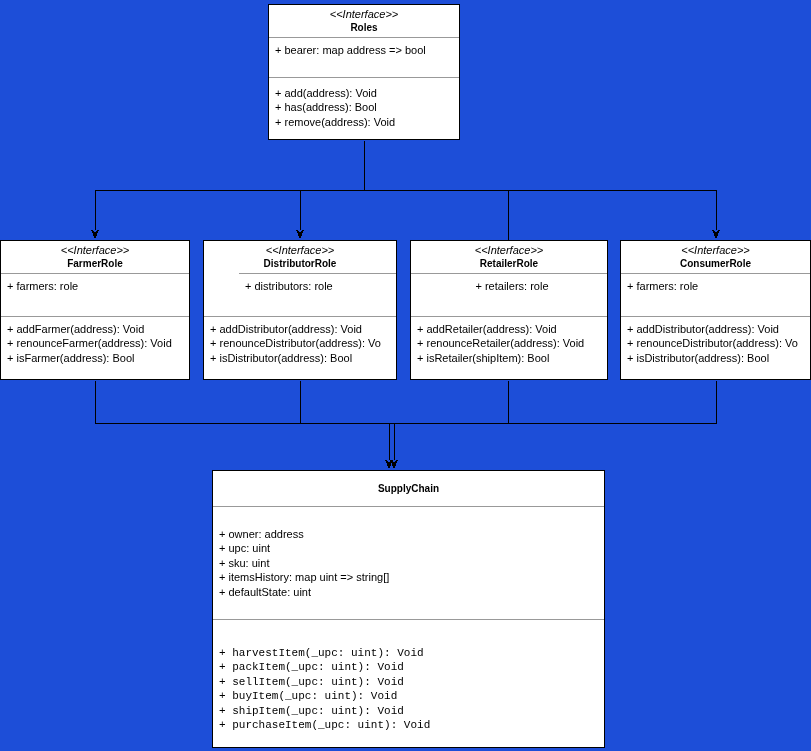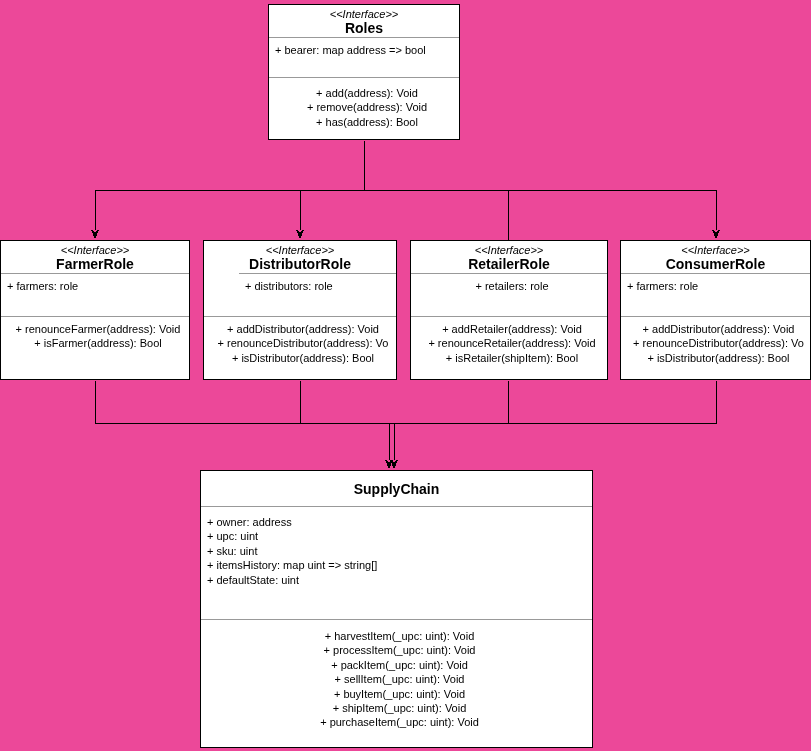--- a/index.html
+++ b/index.html
@@ -1,32 +1,32 @@
 <!DOCTYPE html>
 <html><head>
 <meta charset="utf-8">
 <style>
   html,body{margin:0;padding:0;background:#ffffff;}
   .canvas{
-    position:relative;width:811px;height:751px;background:#ec4899;
+    position:relative;width:811px;height:751px;background:#1d4ed8;
     font-family:"Liberation Sans", sans-serif;color:#000;overflow:hidden;
   }
   .connectors{position:absolute;left:0;top:0;width:811px;height:751px;}
   .uml-box{
     position:absolute;box-sizing:border-box;background:#ffffff;
     border:1px solid #000;display:flex;flex-direction:column;
   }
   .c-title{flex:0 0 auto;display:flex;flex-direction:column;align-items:center;justify-content:center;box-sizing:border-box;}
   .stereotype{font-style:italic;font-size:11px;line-height:13px;text-align:center;}
-  .cname{font-weight:bold;font-size:14px;line-height:14px;text-align:right;}
+  .cname{font-weight:bold;font-size:10px;line-height:14px;text-align:right;}
   .c-attrs,.c-methods{
     flex:0 0 auto;box-sizing:border-box;border-top:1px solid #999;
     padding:5px 0 0 6px;overflow:hidden;
   }
-  .c-methods{flex:1 1 auto;text-align:center;}
+  .c-methods{flex:1 1 auto;}
   .line{font-size:11px;line-height:14.4px;white-space:nowrap;overflow:hidden;}
 </style>
 </head>
 <body>
 
 <div class="canvas">
 
   <svg class="connectors" width="811" height="751" viewBox="0 0 811 751" shape-rendering="crispEdges">
 
     <path d="M364,141 V190" stroke="#000" fill="none"></path>
@@ -53,34 +53,35 @@
   <div class="uml-box" style="left:268px;top:4px;width:192px;height:136px;">
     <div class="c-title" style="height:32px;">
       <div class="stereotype">&lt;&lt;Interface&gt;&gt;</div>
       <div class="cname">Roles</div>
     </div>
     <div class="c-attrs" style="height:40px;">
       <div class="line">+ bearer: map address =&gt; bool</div>
     </div>
     <div class="c-methods" style="padding-top:8px;">
       <div class="line">+ add(address): Void</div>
+      <div class="line">+ has(address): Bool</div>
       <div class="line">+ remove(address): Void</div>
-      <div class="line">+ has(address): Bool</div>
     </div>
   </div>
 
   <div class="uml-box" style="left:0px;top:240px;width:190px;height:140px;">
     <div class="c-title" style="height:32px;">
       <div class="stereotype">&lt;&lt;Interface&gt;&gt;</div>
       <div class="cname">FarmerRole</div>
     </div>
     <div class="c-attrs" style="height:43px;">
       <div class="line">+ farmers: role</div>
     </div>
     <div class="c-methods">
+      <div class="line">+ addFarmer(address): Void</div>
       <div class="line">+ renounceFarmer(address): Void</div>
       <div class="line">+ isFarmer(address): Bool</div>
     </div>
   </div>
 
   <div class="uml-box" style="left:203px;top:240px;width:194px;height:140px;">
     <div class="c-title" style="height:32px;">
       <div class="stereotype">&lt;&lt;Interface&gt;&gt;</div>
       <div class="cname">DistributorRole</div>
     </div>
@@ -117,34 +118,33 @@
     <div class="c-attrs" style="height:43px;">
       <div class="line">+ farmers: role</div>
     </div>
     <div class="c-methods">
       <div class="line">+ addDistributor(address): Void</div>
       <div class="line">+ renounceDistributor(address): Vo</div>
       <div class="line">+ isDistributor(address): Bool</div>
     </div>
   </div>
 
-  <div class="uml-box" style="left:200px;top:470px;width:393px;height:278px;">
+  <div class="uml-box" style="left:212px;top:470px;width:393px;height:278px;">
     <div class="c-title" style="height:35px;">
       <div class="cname">SupplyChain</div>
     </div>
-    <div class="c-attrs" style="height:113px;padding-top:8px;">
+    <div class="c-attrs" style="height:113px;padding-top:20px;">
       <div class="line">+ owner: address</div>
       <div class="line">+ upc: uint</div>
       <div class="line">+ sku: uint</div>
       <div class="line">+ itemsHistory: map uint =&gt; string[]</div>
       <div class="line">+ defaultState: uint</div>
     </div>
-    <div class="c-methods" style="padding-top:9px;">
+    <div class="c-methods" style="padding-top:26px;font-family:Liberation Mono, monospace;">
       <div class="line">+ harvestItem(_upc: uint): Void</div>
-      <div class="line">+ processItem(_upc: uint): Void</div>
       <div class="line">+ packItem(_upc: uint): Void</div>
       <div class="line">+ sellItem(_upc: uint): Void</div>
       <div class="line">+ buyItem(_upc: uint): Void</div>
       <div class="line">+ shipItem(_upc: uint): Void</div>
       <div class="line">+ purchaseItem(_upc: uint): Void</div>
     </div>
   </div>
 
 </div>
 

